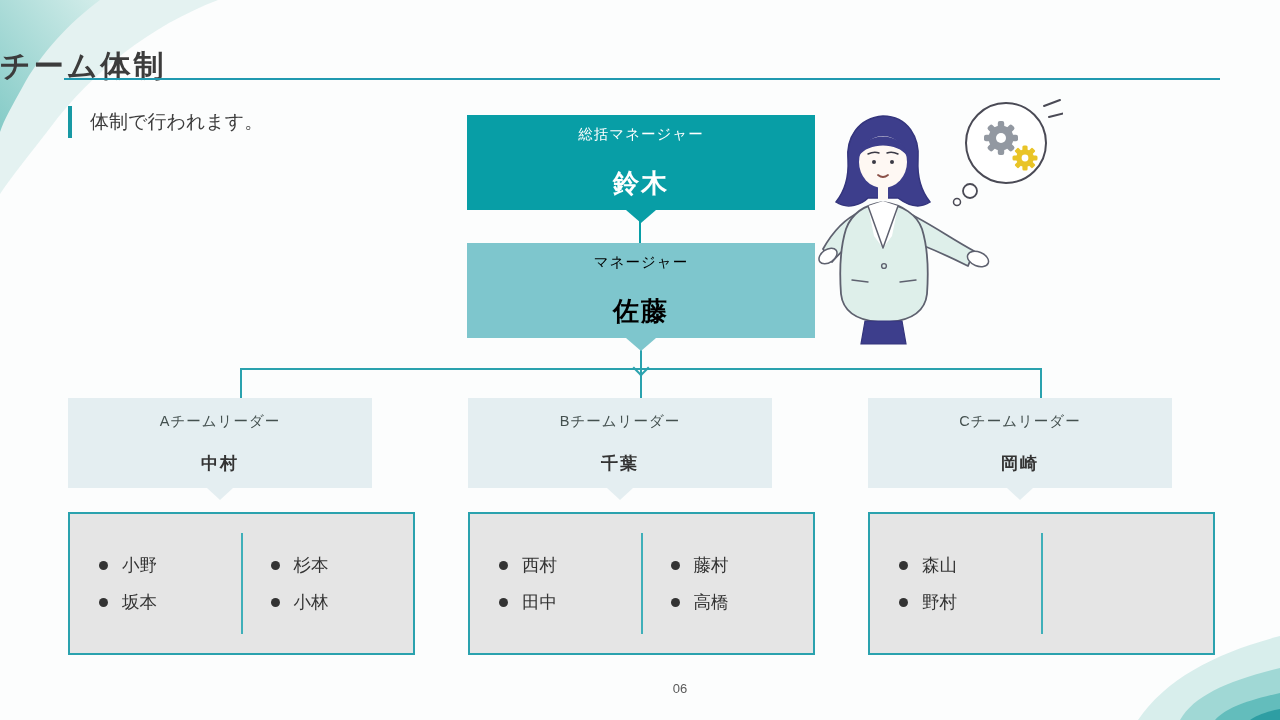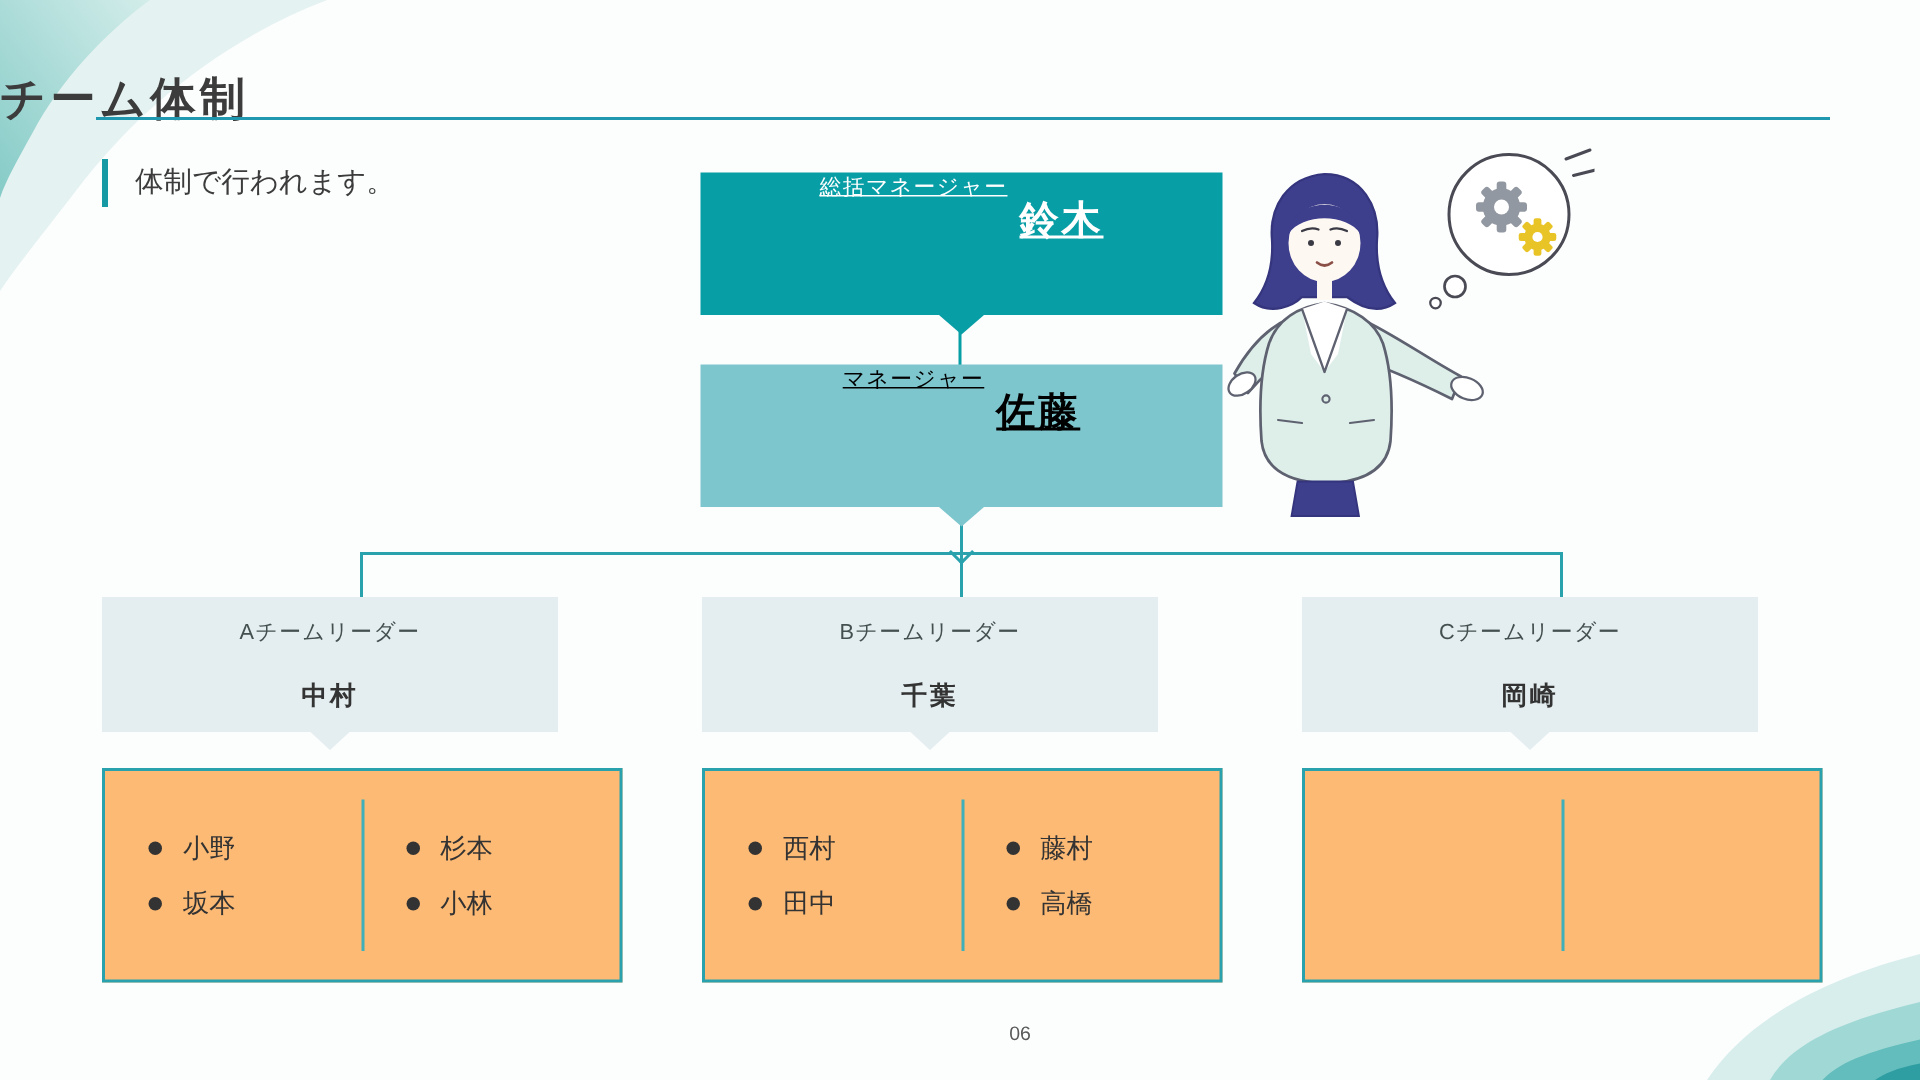--- a/index.html
+++ b/index.html
@@ -13,22 +13,22 @@
     position:absolute;top:22px;left:0;width:100%;text-align:left;
     font-size:30px;font-weight:700;letter-spacing:3px;color:#3C3C3C;margin-top:24px;
   }
   .title-underline{position:absolute;top:78px;left:64px;width:1156px;height:2px;background:#2099B0;}
   
   .intro{position:absolute;top:106px;left:68px;display:flex;}
   .intro-bar{width:4px;background:#1799A4;margin-right:18px;}
   .intro-text{font-size:19px;line-height:32px;color:#3C3C3C;}
   
   .org-box{
-    position:absolute;display:flex;flex-direction:row;
-    justify-content:center;gap:8px;text-decoration:underline;
+    position:absolute;display:flex;flex-direction:column;align-items:center;
+    justify-content:center;gap:8px;
   }
   .gm-box{left:467px;top:115px;width:348px;height:95px;background:#089EA6;color:#fff;}
   .mgr-box{left:467px;top:243px;width:348px;height:95px;background:#7EC6CD;color:#000000;}
   .role{font-size:14.5px;letter-spacing:1px;}
   .name{font-size:26px;font-weight:600;letter-spacing:2px;margin-top:14px;}
   .tail{
     position:absolute;bottom:-13px;left:50%;transform:translateX(-50%);
     width:0;height:0;border-left:15px solid transparent;border-right:15px solid transparent;
   }
   .gm-box .tail{border-top:13px solid #089EA6;}
@@ -47,21 +47,21 @@
   
   .col-a{left:68px}.col-b{left:468px}.col-c{left:868px}
   .leader-box{
     position:absolute;top:398px;width:304px;height:90px;background:#E4EEF1;color:#3C3C3C;
     display:flex;flex-direction:column;align-items:center;justify-content:center;gap:7px;
   }
   .leader-box .role{font-size:14.5px;color:#44504F;}
   .leader-box .name{font-size:17px;color:#333;font-weight:600;}
   .leader-box .tail{bottom:-12px;border-left:13px solid transparent;border-right:13px solid transparent;border-top:12px solid #E4EEF1;}
   .member-box{
-    position:absolute;top:512px;width:343px;height:139px;background:#fdba74;
+    position:absolute;top:512px;width:343px;height:139px;background:#e5e5e5;
     border:2px solid #2AA2AE;display:flex;
   }
   .member-col{
     width:50%;display:flex;flex-direction:column;justify-content:center;gap:13px;
     padding-left:29px;box-sizing:border-box;
   }
   .member{display:flex;align-items:center;font-size:17.5px;color:#333;}
   .bullet{width:9px;height:9px;border-radius:50%;background:#333;margin-right:14px;flex:none;}
   .member-divider{position:absolute;left:50%;top:19px;bottom:19px;width:2px;background:#3FAFB9;transform:translateX(-50%);}
   
@@ -179,20 +179,30 @@
       </div>
   </div>
 </div>
 
 <div class="leader-box col-c">
   <div class="role">Cチームリーダー</div>
   <div class="name">岡崎</div>
   <div class="tail"></div>
 </div>
 <div class="member-box col-c">
+  <div class="member-col">
+    <div class="member">
+        <span class="bullet"></span>
+        <span>森山</span>
+      </div>
+    <div class="member">
+        <span class="bullet"></span>
+        <span>野村</span>
+      </div>
+  </div>
   <div class="member-divider"></div>
 </div>
 
 <svg id="illustration" width="245" height="250" viewBox="0 0 245 250">
 
   <g>
     <circle cx="188" cy="45" r="40" fill="#FFFFFF" stroke="#4A4A55" stroke-width="2"></circle>
     <circle cx="152" cy="93" r="7" fill="#FFFFFF" stroke="#4A4A55" stroke-width="1.8"></circle>
     <circle cx="139" cy="104" r="3.5" fill="#FFFFFF" stroke="#4A4A55" stroke-width="1.5"></circle>
     <path d="M226,8 L242,2" stroke="#4A4A55" stroke-width="2" stroke-linecap="round"></path>

